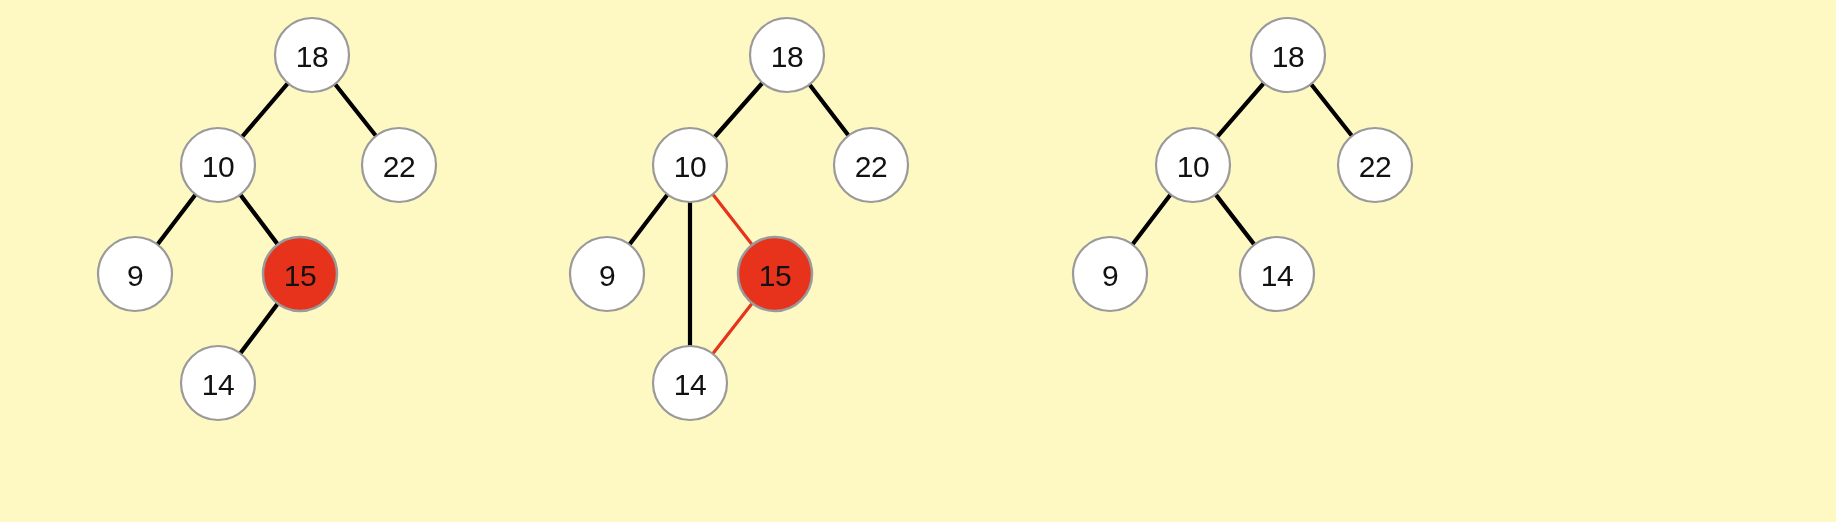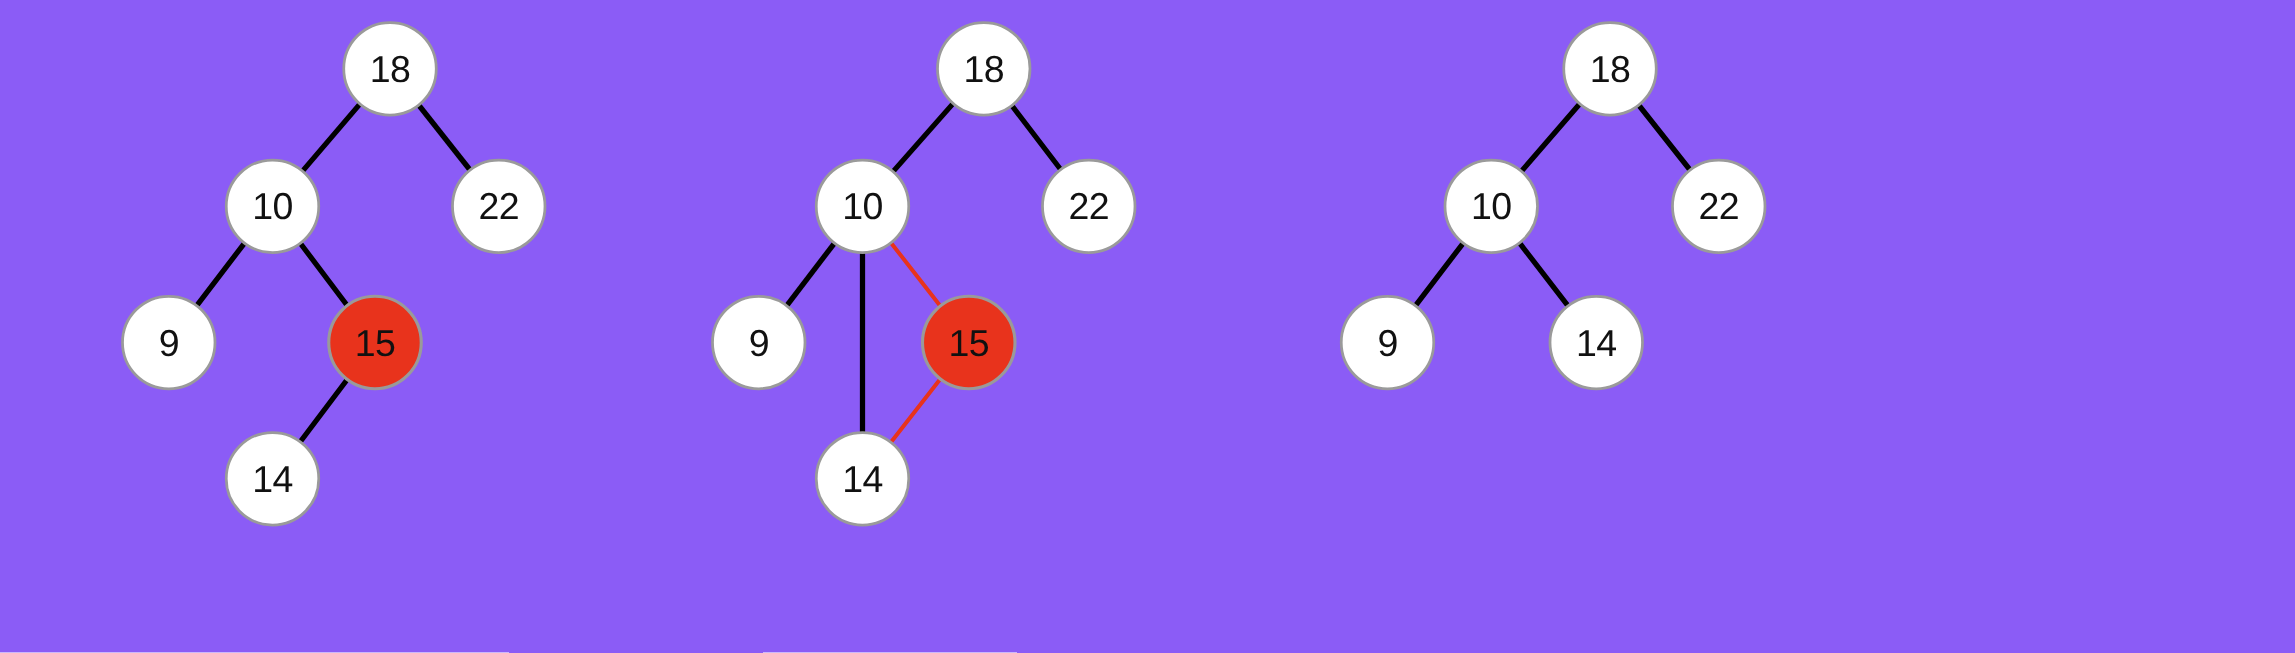--- a/index.html
+++ b/index.html
@@ -10,21 +10,21 @@
   body {
     width: 1836px;
     height: 522px;
     font-family: "Liberation Sans", sans-serif;
     overflow: hidden;
   }
   #stage {
     position: relative;
     width: 1836px;
     height: 522px;
-    background: #8b5cf6;
+    background: #fef9c3;
   }
   #tree-svg {
     position: absolute;
     left: 0;
     top: 0;
     width: 1836px;
     height: 522px;
     display: block;
   }
   .node-circle {

